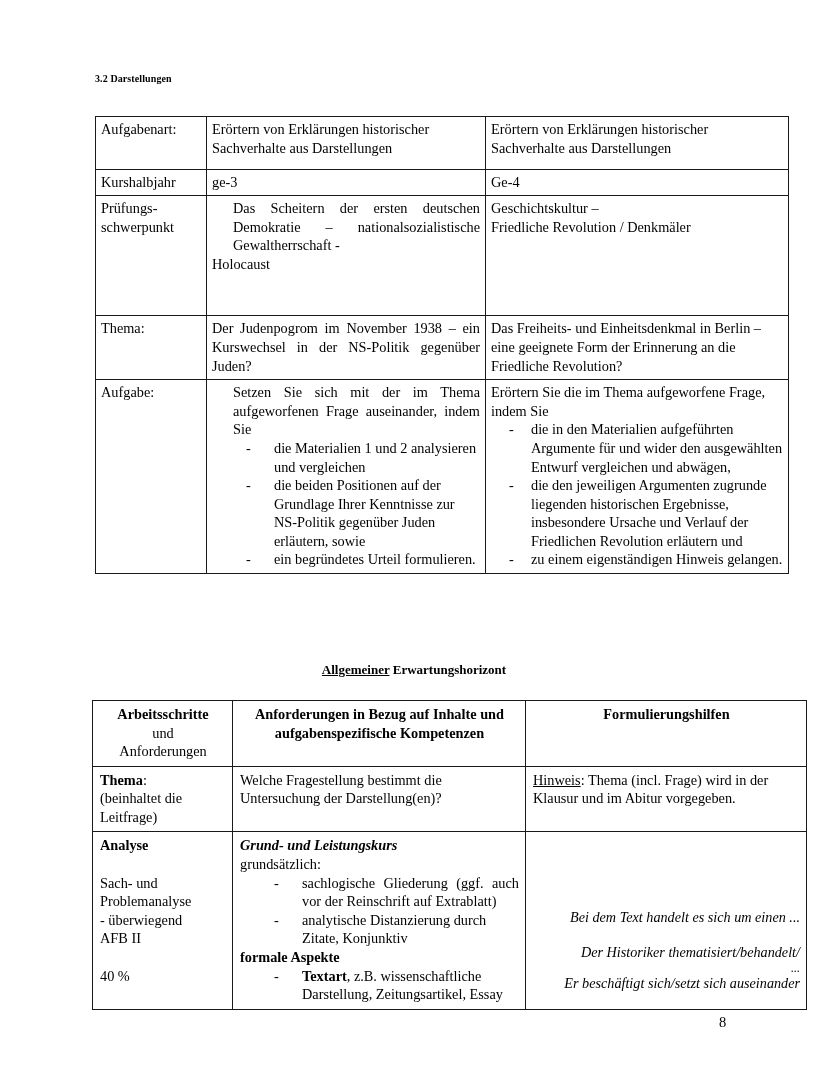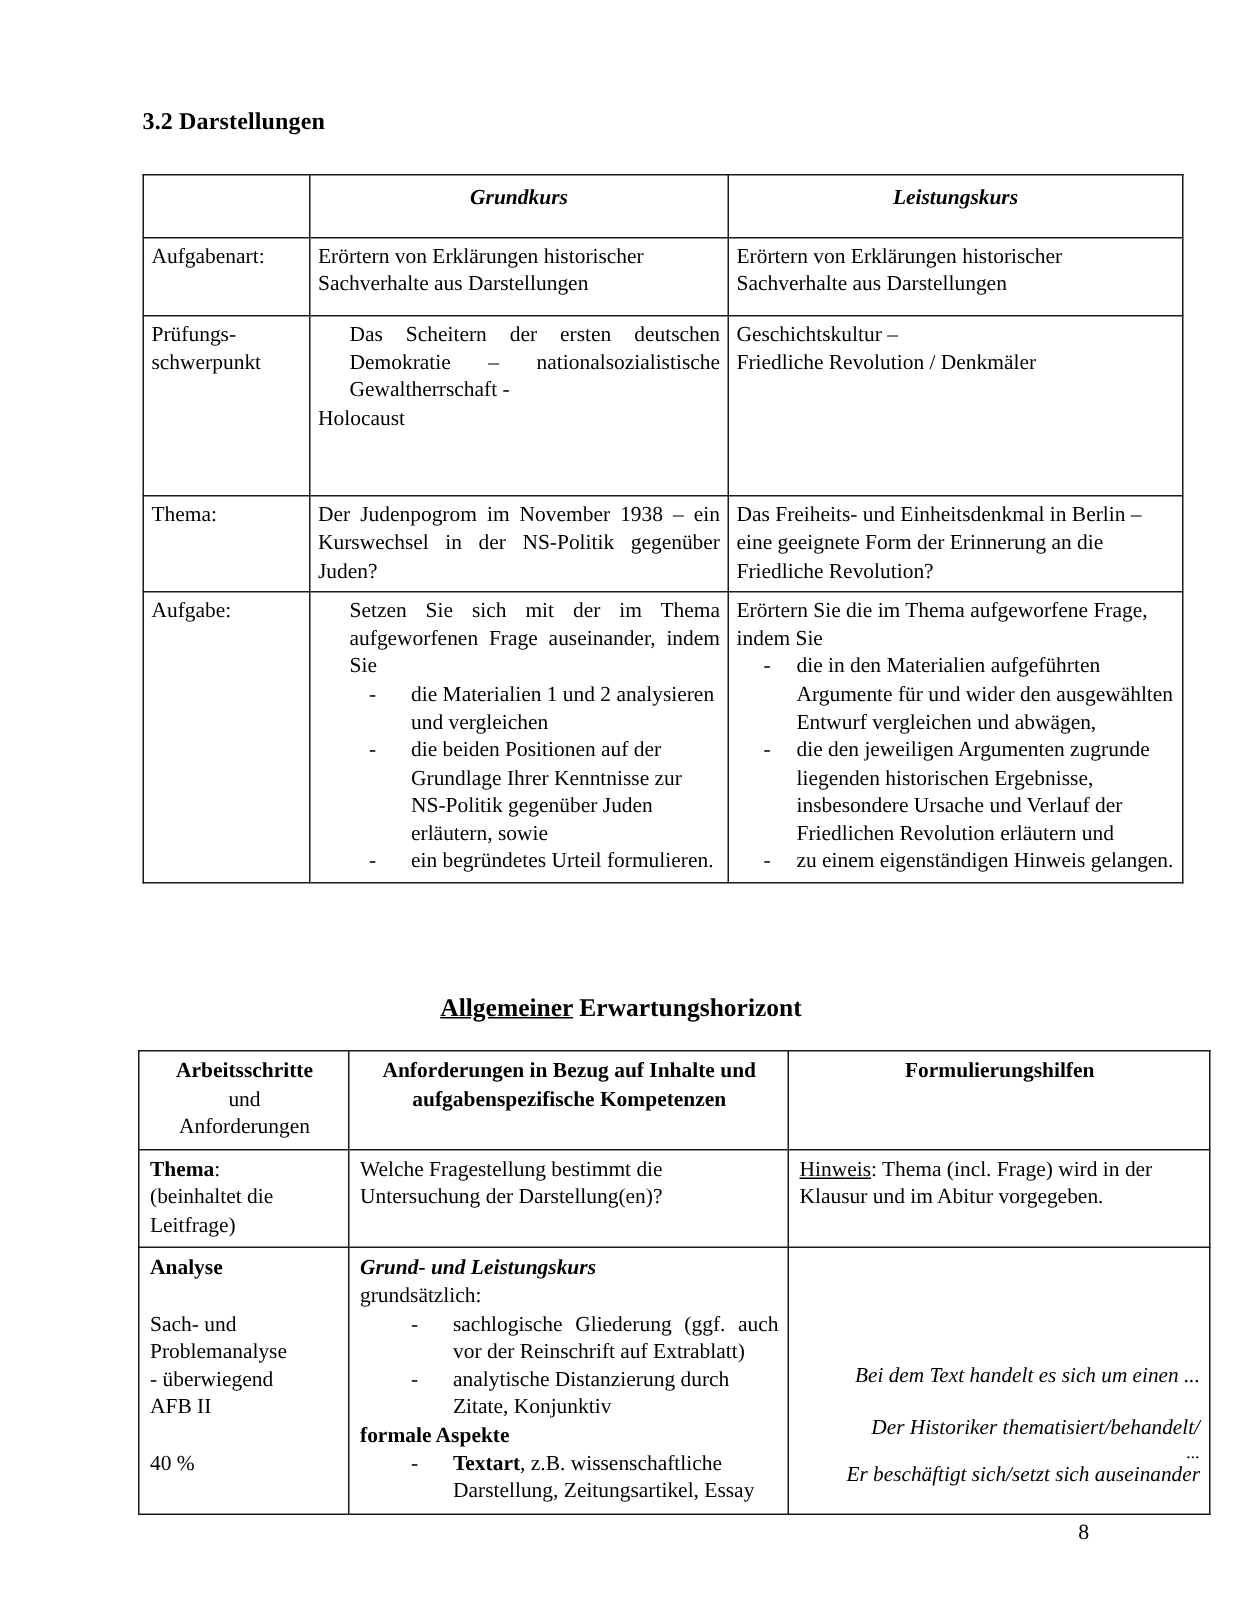--- a/index.html
+++ b/index.html
@@ -20,21 +20,21 @@
     left: 0; top: 0;
     width: 828px;
     height: 1071px;
   }
 
   
   .section-heading {
     position: absolute;
     left: 95px;
     top: 73px;
-    font-size: 16px;
+    font-size: 10px;
     font-weight: bold;
     letter-spacing: 0.1px;
   }
 
   
   table.doc-table {
     position: absolute;
     border-collapse: collapse;
     table-layout: fixed;
   }
@@ -92,21 +92,21 @@
   ul.dash.tight { padding-left: 18px; }
   ul.dash.tight > li { padding-left: 22px; }
 
   
   .subtitle {
     position: absolute;
     left: 0;
     top: 662px;
     width: 828px;
     text-align: center;
-    font-size: 17px;
+    font-size: 13px;
     font-weight: bold;
   }
   .subtitle .u { text-decoration: underline; }
 
   
   #table-erwartung {
     left: 92px;
     top: 700px;
     width: 672px;
   }
@@ -157,32 +157,32 @@
 </style>
 </head>
 <body>
 
 <div class="page">
 
   <div class="section-heading">3.2 Darstellungen</div>
 
   <table class="doc-table" id="table-kurse">
     <tbody>
-      <tr>
-        <td class="c1 cell-blank hdr-course"></td>
-        <td class="c2 hdr-course">Grundkurs</td>
-        <td class="c3 hdr-course">Leistungskurs</td>
-      </tr>
 
       <tr>
         <td class="c1 pad-tall">Aufgabenart:</td>
         <td class="c2">Erörtern von Erklärungen historischer Sachverhalte aus Darstellungen</td>
         <td class="c3">Erörtern von Erklärungen historischer Sachverhalte aus Darstellungen</td>
       </tr>
 
+      <tr>
+        <td class="c1">Kurshalbjahr</td>
+        <td class="c2">ge-3</td>
+        <td class="c3">Ge-4</td>
+      </tr>
 
       <tr>
         <td class="c1">
           <span>Prüfungs-</span><br>
           <span>schwerpunkt</span>
         </td>
         <td class="c2 pad-xtall">
           <div class="justified">Das Scheitern der ersten deutschen Demokratie – nationalsozialistische Gewaltherrschaft -</div>
           <div>Holocaust</div>
         </td>

